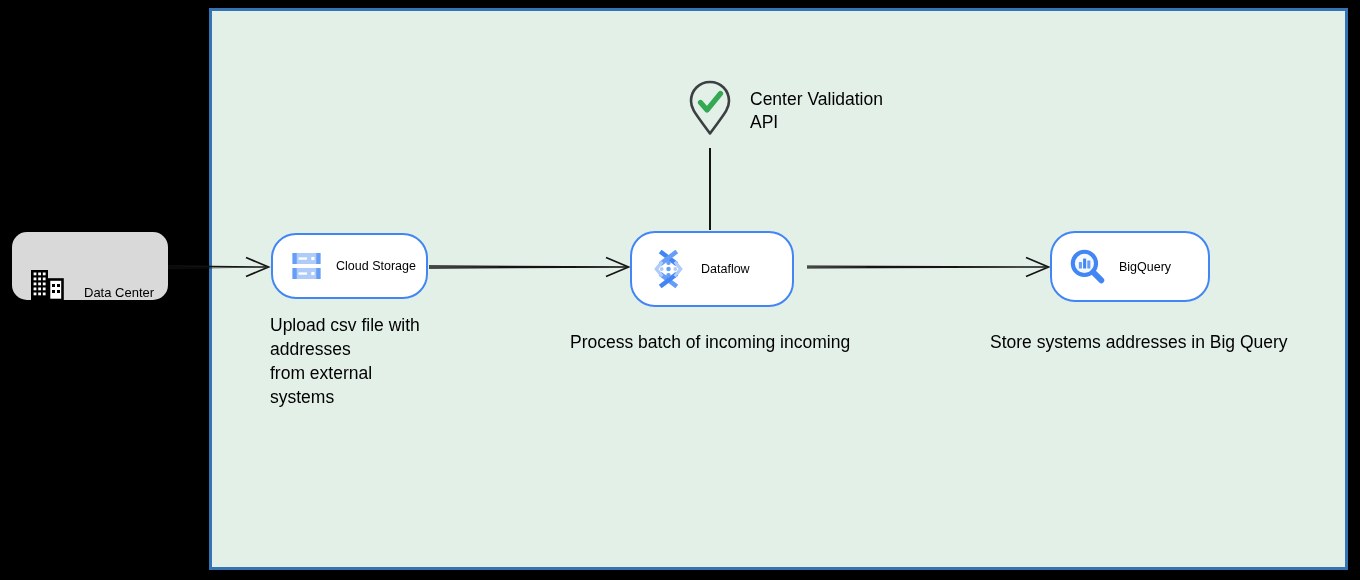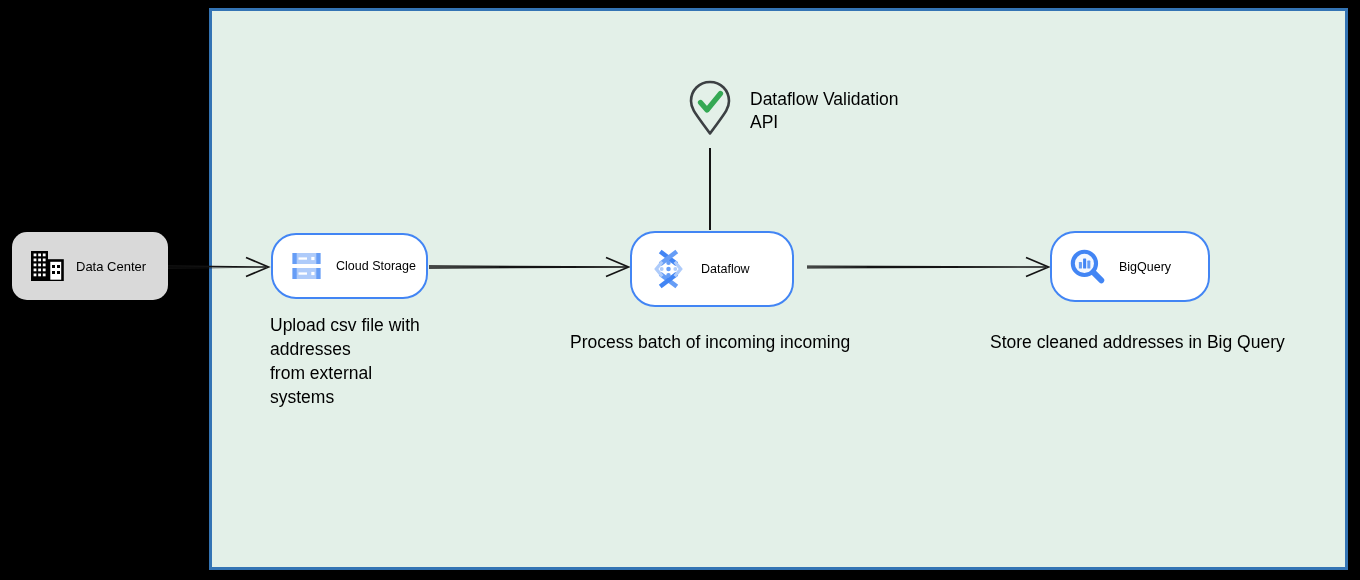--- a/index.html
+++ b/index.html
@@ -43,23 +43,23 @@
   .node-dataflow      { left: 630px; top: 231px; width: 164px; height: 76px; }
   .node-bigquery      { left: 1050px; top: 231px; width: 160px; height: 71px; }
   .external-node {
     position: absolute;
     left: 12px; top: 232px;
     width: 156px; height: 68px;
     box-sizing: border-box;
     background: var(--external_fill, #d9d9d9);
     border-radius: 15px;
     display: flex;
-    align-items: center;
+    align-items: flex-end;
     padding-left: 18px;
-    gap: 12px;
+    gap: 20px;
   }
   .external-node .label { font-size: 13px; color: var(--text, #000); }
   .pin {
     position: absolute;
     left: 688px; top: 80px;
   }
   .annotation-label {
     position: absolute;
     left: 750px; top: 88px;
     font-size: 17.5px;
@@ -184,21 +184,21 @@
     <rect x="17.8" y="12.2" width="3" height="7.8" rx="0.6" style="fill:var(--icon_blue_medium,#669df6)"></rect>
     <path d="M23.5 23.5 L31.5 31.5" fill="none" style="stroke:var(--icon_blue,#4285f4)" stroke-width="5.6" stroke-linecap="round"></path>
   </svg>
   <span class="label">BigQuery</span>
 </div>
 
 <svg class="pin" width="44" height="56" viewBox="0 0 44 56">
   <path d="M22 2 C 11.2 2 3 10.4 3 21 C 3 29.4 8.4 34.6 22 53.5 C 35.6 34.6 41 29.4 41 21 C 41 10.4 32.8 2 22 2 Z" fill="none" style="stroke:var(--pin_outline,#3c4043)" stroke-width="2.6" stroke-linejoin="round"></path>
   <path d="M12.5 22.5 L19 30 L32.5 13.5" fill="none" style="stroke:var(--check_green,#34a853)" stroke-width="5.2" stroke-linecap="round" stroke-linejoin="round"></path>
 </svg>
-<div class="annotation-label">Dataflow Validation
+<div class="annotation-label">Center Validation
 API</div>
 
 <div class="caption caption-1">Upload csv file with
 addresses
 from external
 systems</div>
 <div class="caption caption-2">Process batch of incoming incoming</div>
-<div class="caption caption-3">Store cleaned addresses in Big Query</div>
+<div class="caption caption-3">Store systems addresses in Big Query</div>
 
 </body></html>

